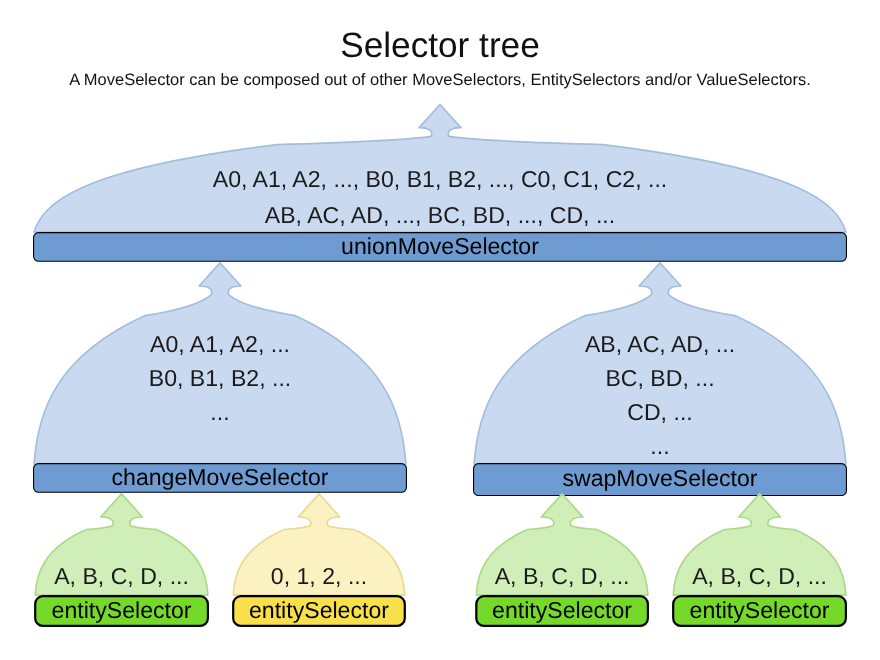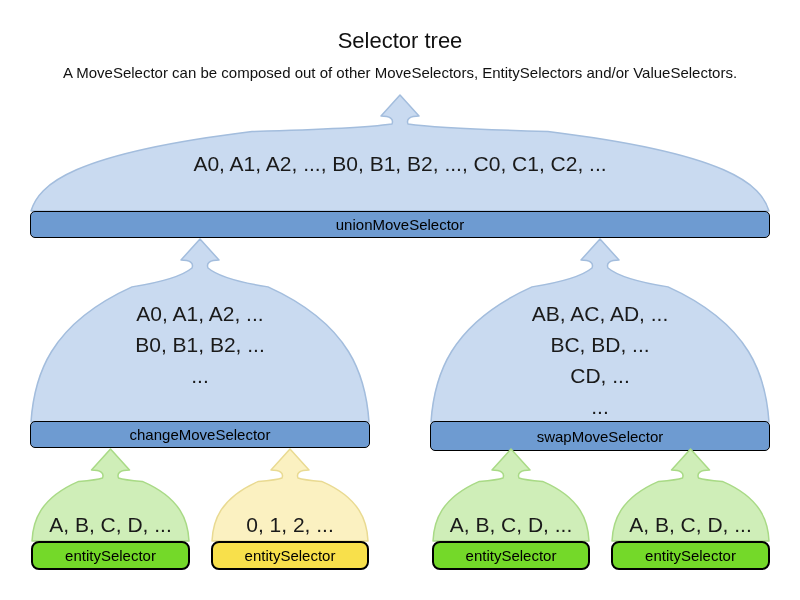--- a/index.html
+++ b/index.html
@@ -1,55 +1,56 @@
 <!DOCTYPE html>
 <html style="--blue_funnel_fill: #c9daf0; --blue_funnel_stroke: #a3bddd; --blue_bar_fill: #6e9bd1; --green_funnel_fill: #cfeeb8; --green_funnel_stroke: #a9da86; --green_bar_fill: #74d929; --yellow_funnel_fill: #fbf1c1; --yellow_funnel_stroke: #e9da92; --yellow_bar_fill: #f8e04b; --text: #1a1a1a;"><head>
 <meta charset="utf-8">
 <style>
   html,body { margin:0; padding:0; background:#fff; }
   #canvas {
     position:relative; width:800px; height:600px; background:#fff;
     font-family:"Liberation Sans", sans-serif; color:#1a1a1a; overflow:hidden;
   }
   .abs { position:absolute; }
-  #title { top:22px; left:0; width:800px; text-align:center; font-size:22px; line-height:38px; color:#111; }
+  #title { top:22px; left:0; width:800px; text-align:center; font-size:32px; line-height:38px; color:#111; }
   #subtitle { top:64px; left:0; width:800px; text-align:center; font-size:15px; line-height:17px; color:#111; }
 
   svg.funnel { display:block; }
   svg.funnel path { stroke-width:1.5; stroke-linejoin:round; }
   svg.funnel.blue path   { fill:var(--blue_funnel_fill);   stroke:var(--blue_funnel_stroke); }
   svg.funnel.green path  { fill:var(--green_funnel_fill);  stroke:var(--green_funnel_stroke); }
   svg.funnel.yellow path { fill:var(--yellow_funnel_fill); stroke:var(--yellow_funnel_stroke); }
 
   .ftext { text-align:center; font-size:21px; color:#1a1a1a; }
   .ftext.top { line-height:33px; }
   .ftext.mid { line-height:31px; }
   .ftext.small { line-height:22px; }
 
   .bar {
     display:flex; align-items:center; justify-content:center;
-    font-size:15px; color:#000; box-sizing:border-box;
+    font-size:21px; color:#000; box-sizing:border-box;
   }
   .bar.blue   { background:var(--blue_bar_fill);   border:1.5px solid #000; border-radius:5px; }
   .bar.green  { background:var(--green_bar_fill);  border:2px solid #000; border-radius:8px; }
   .bar.yellow { background:var(--yellow_bar_fill); border:2px solid #000; border-radius:8px; }
 </style>
 </head>
 <body>
 
 <div id="canvas">
 
   <div id="title" class="abs">Selector tree</div>
   <div id="subtitle" class="abs">A MoveSelector can be composed out of other MoveSelectors, EntitySelectors and/or ValueSelectors.</div>
 
   <svg class="abs funnel blue" style="left:30px; top:94px; width:740px; height:118px;" viewBox="0 0 740 118" preserveAspectRatio="none">
     <path d="M 1 117 C 8.88 90.84 40.7 59.800000000000004 222 37.49 C 292 35.6175 341 32.996 362 30 C 364 25 360 22 351 22 L 370 1 L 389 22 C 380 22 376 25 378 30 C 399 32.996 448 35.6175 518 37.49 C 699.3 59.800000000000004 731.12 90.84 739 117 Z"></path>
   </svg>
   <div class="abs ftext top" style="left:30px; top:147px; width:740px;">
     <div>A0, A1, A2, ..., B0, B1, B2, ..., C0, C1, C2, ...</div>
+    <div>AB, AC, AD, ..., BC, BD, ..., CD, ...</div>
   </div>
   <div class="abs bar blue" style="left:30px; top:211px; width:740px; height:27px;">
     <span>unionMoveSelector</span>
   </div>
 
   <svg class="abs funnel blue" style="left:30px; top:238px; width:340px; height:185px;" viewBox="0 0 340 185" preserveAspectRatio="none">
     <path d="M 1 184 C 4.08 139.07999999999998 18.7 86.60000000000001 102 48.88 C 132 44.160000000000004 153 37.552 162 30 C 164 25 160 22 151 22 L 170 1 L 189 22 C 180 22 176 25 178 30 C 187 37.552 208 44.160000000000004 238 48.88 C 321.3 86.60000000000001 335.92 139.07999999999998 339 184 Z"></path>
   </svg>
   <div class="abs ftext mid" style="left:30px; top:298px; width:340px;">
     <div>A0, A1, A2, ...</div>

